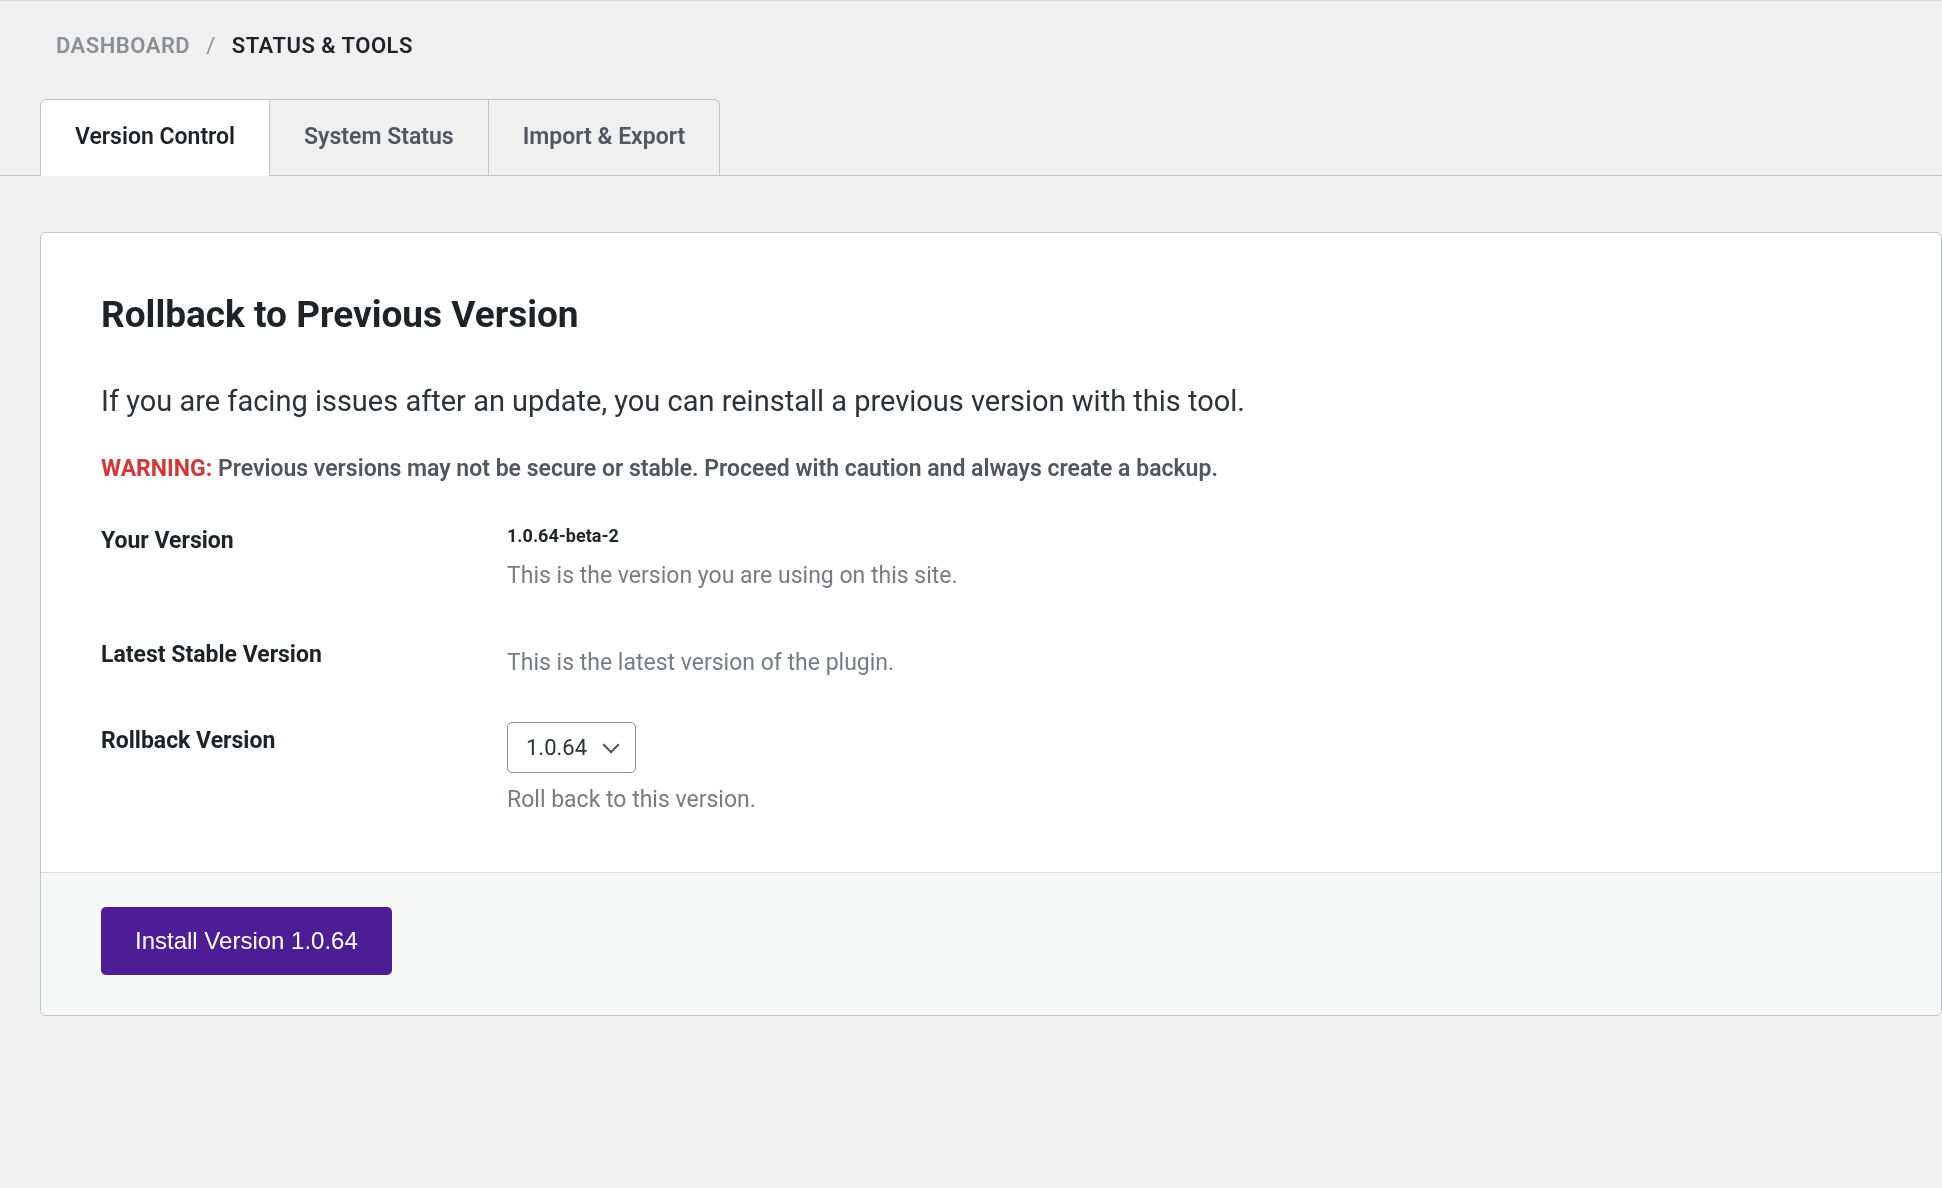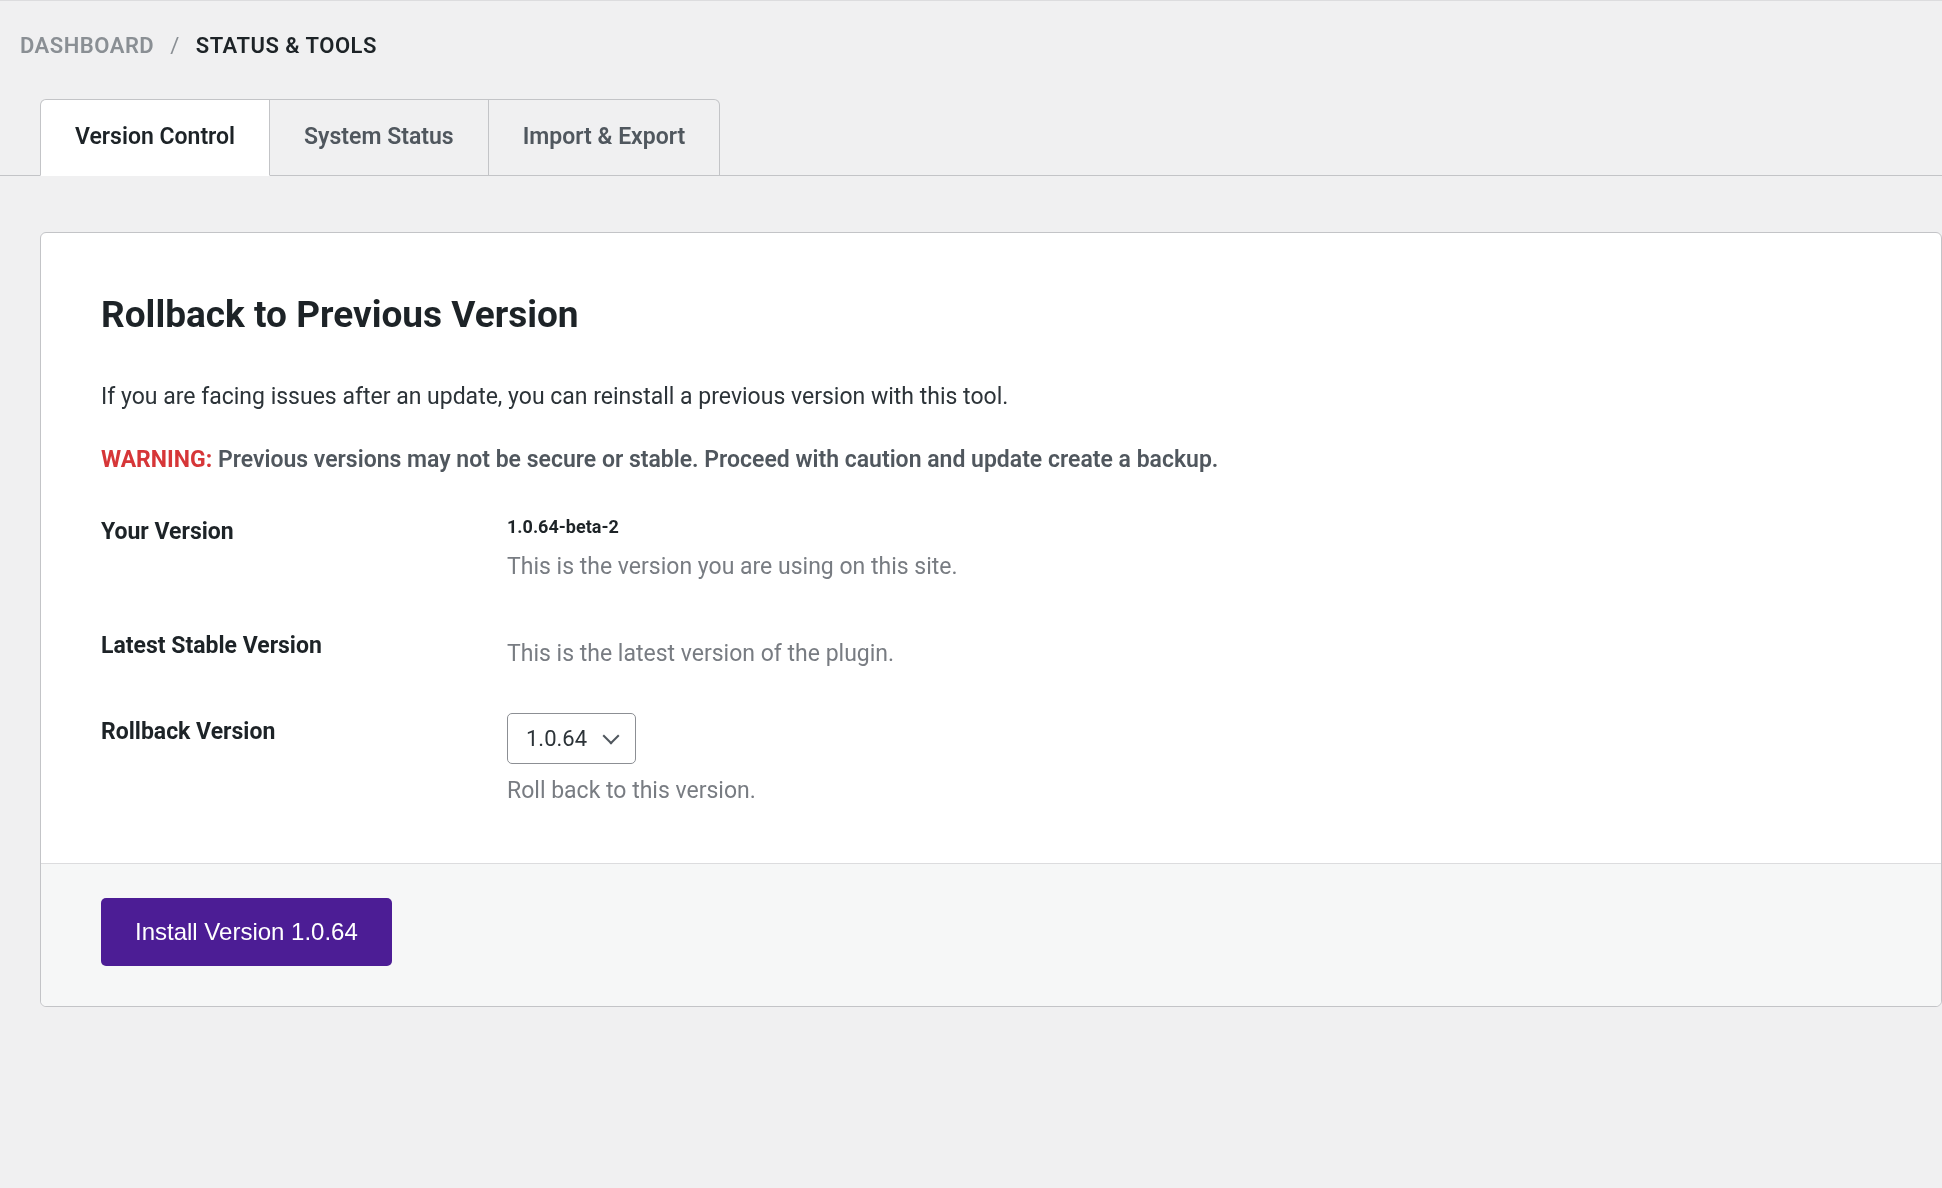--- a/index.html
+++ b/index.html
@@ -15,21 +15,21 @@
     line-height: 1.5;
   }
   .page {
     width: 1942px;
     padding: 0;
   }
   .topbar-line {
     border-top: 1px solid #dcdcde;
   }
   .breadcrumb {
-    padding: 28px 40px 10px 20px;
+    padding: 28px 40px 10px 56px;
     font-size: 22px;
     font-weight: 600;
     color: #8a8f94;
     letter-spacing: 0.5px;
   }
   .breadcrumb .bc-current {
     color: #1d2327;
   }
   .breadcrumb .bc-sep {
     padding: 0 10px;
@@ -77,21 +77,21 @@
   .panel-body {
     padding: 54px 60px 44px 60px;
   }
   .panel-title {
     font-size: 37px;
     font-weight: 700;
     color: #1d2327;
     margin-bottom: 38px;
   }
   .panel-desc {
-    font-size: 23px;
+    font-size: 29px;
     color: #2c3338;
     margin-bottom: 28px;
   }
   .panel-warning {
     font-size: 23px;
     font-weight: 600;
     color: #50575e;
     margin-bottom: 36px;
   }
   .panel-warning .warn-label {
@@ -200,21 +200,21 @@
   </div>
 
   <div class="panel">
     <div class="panel-body">
       <h1 class="panel-title">Rollback to Previous Version</h1>
 
       <p class="panel-desc">If you are facing issues after an update, you can reinstall a previous version with this tool.</p>
 
       <p class="panel-warning">
         <span class="warn-label">WARNING:</span>
-        <span>Previous versions may not be secure or stable. Proceed with caution and update create a backup.</span>
+        <span>Previous versions may not be secure or stable. Proceed with caution and always create a backup.</span>
       </p>
 
       <div class="form-row">
         <div class="form-label">Your Version</div>
         <div class="form-field">
           <div class="value-line">1.0.64-beta-2</div>
           <div class="help-text">This is the version you are using on this site.</div>
         </div>
       </div>
 

